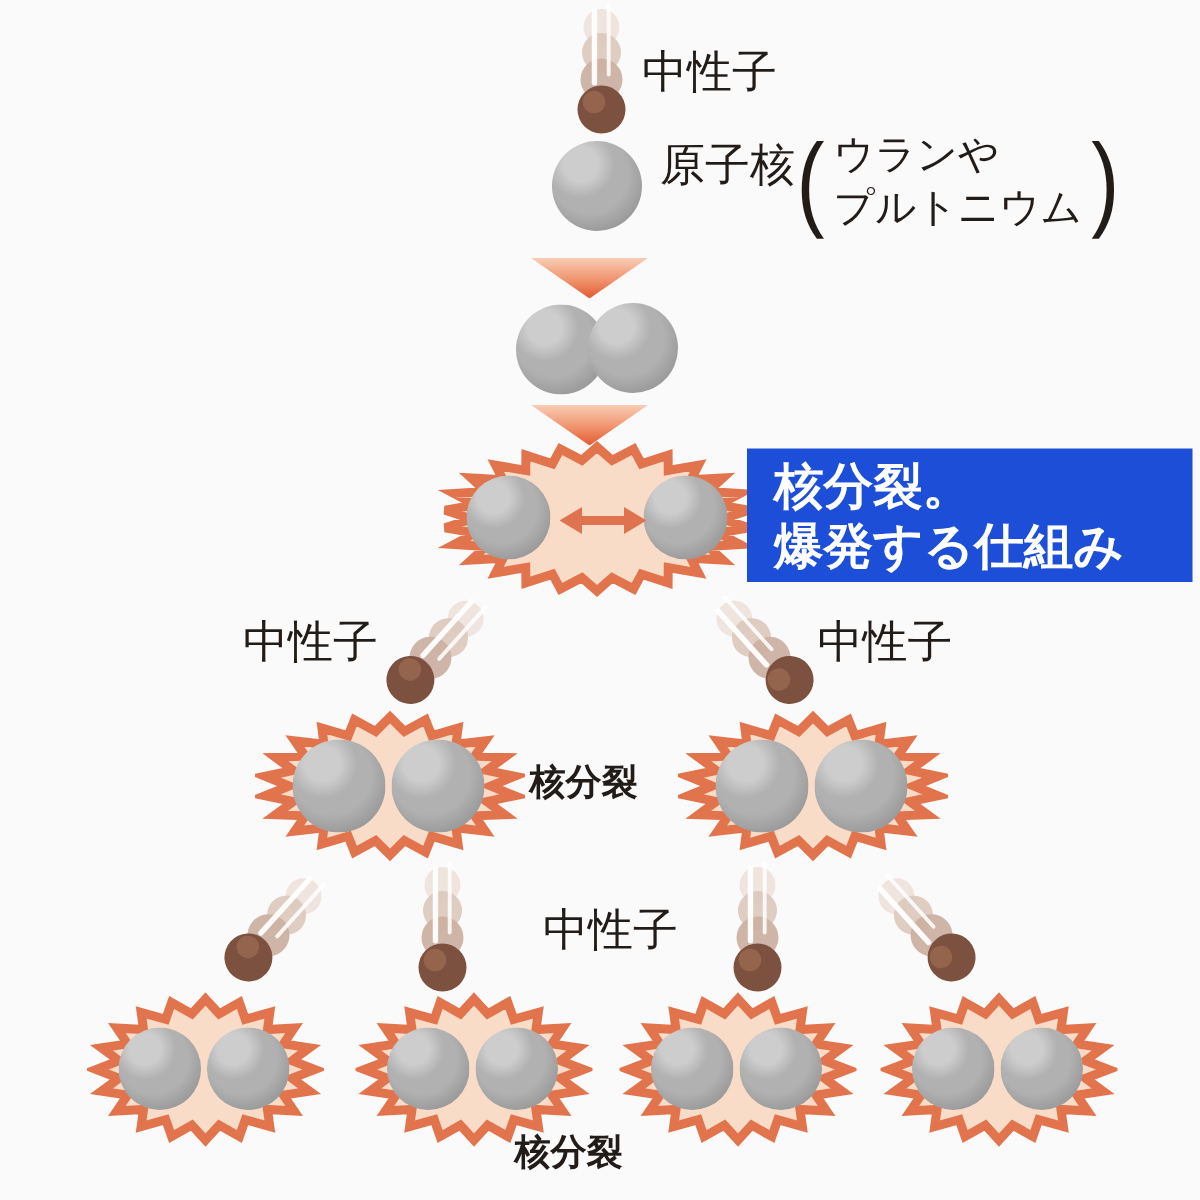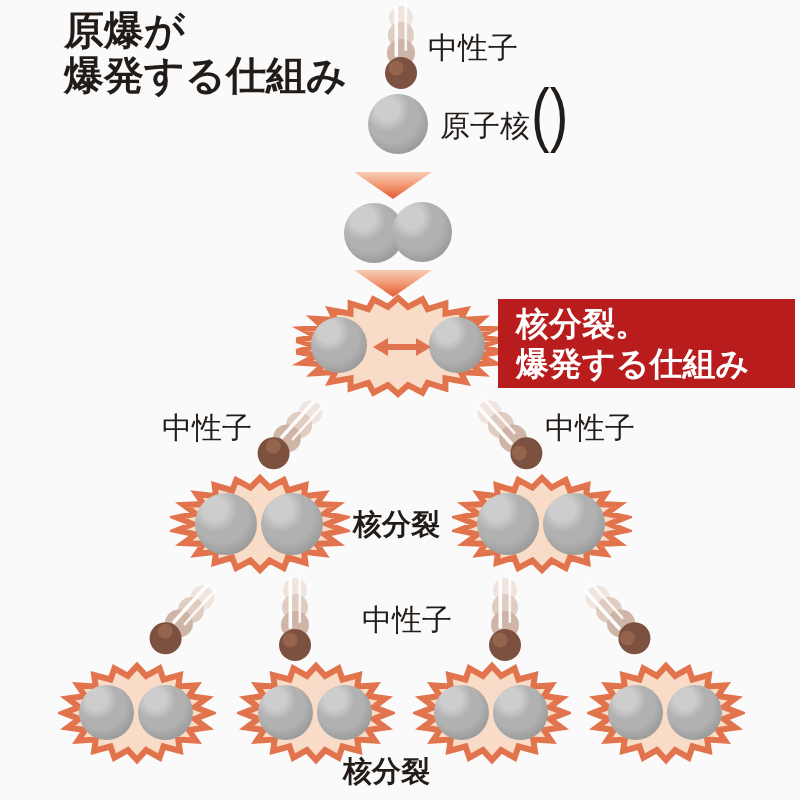--- a/index.html
+++ b/index.html
@@ -6,34 +6,34 @@
   .stage{
     position:relative;width:800px;height:800px;background:#fbfafa;overflow:hidden;
     font-family:"Liberation Sans","DejaVu Sans",sans-serif;color:#221c18;
   }
   .abs{position:absolute;}
   .title{
     left:64px;top:8px;font-size:40px;font-weight:800;line-height:1.13;
     color:#221c18;white-space:nowrap;
   }
   .jp-label{font-size:30px;font-weight:400;color:#221c18;white-space:nowrap;}
-  .jp-bold{font-size:29px;font-weight:800;color:#221c18;white-space:nowrap;}
+  .jp-bold{font-size:24px;font-weight:800;color:#221c18;white-space:nowrap;}
   .sphere{
     border-radius:50%;
     background:
       radial-gradient(circle at 32% 26%, #cdcdcd 0 19%, rgba(205,205,205,0) 37%),
       radial-gradient(circle at 42% 38%, #b1b1b1 0 50%, #9d9d9d 72%, #8c8c8c 92%, #868686 100%);
   }
   .arrow-down{
     clip-path:polygon(0 0,100% 0,50% 100%);
     background:linear-gradient(#f8cdb4 0%,#f0926c 55%,#e35a32 100%);
   }
   .burst-poly{fill:#f9dcc7;stroke:#e2744d;stroke-width:6;}
   .callout{
-    background:#b91c1c;color:#ffffff;font-weight:700;font-size:33px;
+    background:#1d4ed8;color:#ffffff;font-weight:700;font-size:33px;
     line-height:40px;padding:5px 0 0 18px;box-sizing:border-box;white-space:nowrap;
   }
   .note-group{display:flex;align-items:center;}
   .paren{font-size:56px;font-weight:300;transform:scaleY(1.25);line-height:1;color:#221c18;}
   .note-lines{font-size:27px;line-height:1.3;margin:0 6px;color:#221c18;white-space:nowrap;}
 </style>
 </head>
 <body>
 
 <svg width="0" height="0" style="position:absolute">
@@ -45,34 +45,34 @@
       <rect x="13.5" y="3" width="3.6" height="52" rx="1.8" fill="#ffffff" opacity="0.95"></rect>
       <rect x="23.5" y="0" width="2.6" height="49" rx="1.3" fill="#ffffff" opacity="0.85"></rect>
       <circle cx="20" cy="71" r="16" fill="#7d5140"></circle>
       <circle cx="15" cy="66" r="7.5" fill="#97664f" opacity="0.9"></circle>
     </g>
   </defs>
 </svg>
 
 <div class="stage">
 
-  <div class="abs title">
-    <div>原爆が</div>
-    <div>爆発する仕組み</div>
-  </div>
 
   <svg class="abs" style="left:381px;top:2px" width="40" height="90" viewBox="0 0 40 90">
       <use href="#neutron-shape"></use>
     </svg>
   <div class="abs jp-label" style="left:428px;top:28px">中性子</div>
 
   <div class="abs sphere" style="left:368px;top:94px;width:60px;height:60px"></div>
-  <div class="abs jp-label" style="left:440px;top:106px">原子核</div>
+  <div class="abs jp-label" style="left:440px;top:90px">原子核</div>
   <div class="abs note-group" style="left:531px;top:86px">
     <span class="paren">(</span>
+    <span class="note-lines">
+      <span>ウランや</span><br>
+      <span>プルトニウム</span>
+    </span>
     <span class="paren">)</span>
   </div>
 
   <div class="abs arrow-down" style="left:354px;top:172px;width:78px;height:27px"></div>
 
   <div class="abs sphere" style="left:344px;top:203px;width:60px;height:60px"></div>
   <div class="abs sphere" style="left:392px;top:202px;width:60px;height:60px"></div>
 
   <div class="abs arrow-down" style="left:354px;top:270px;width:78px;height:27px"></div>
 

